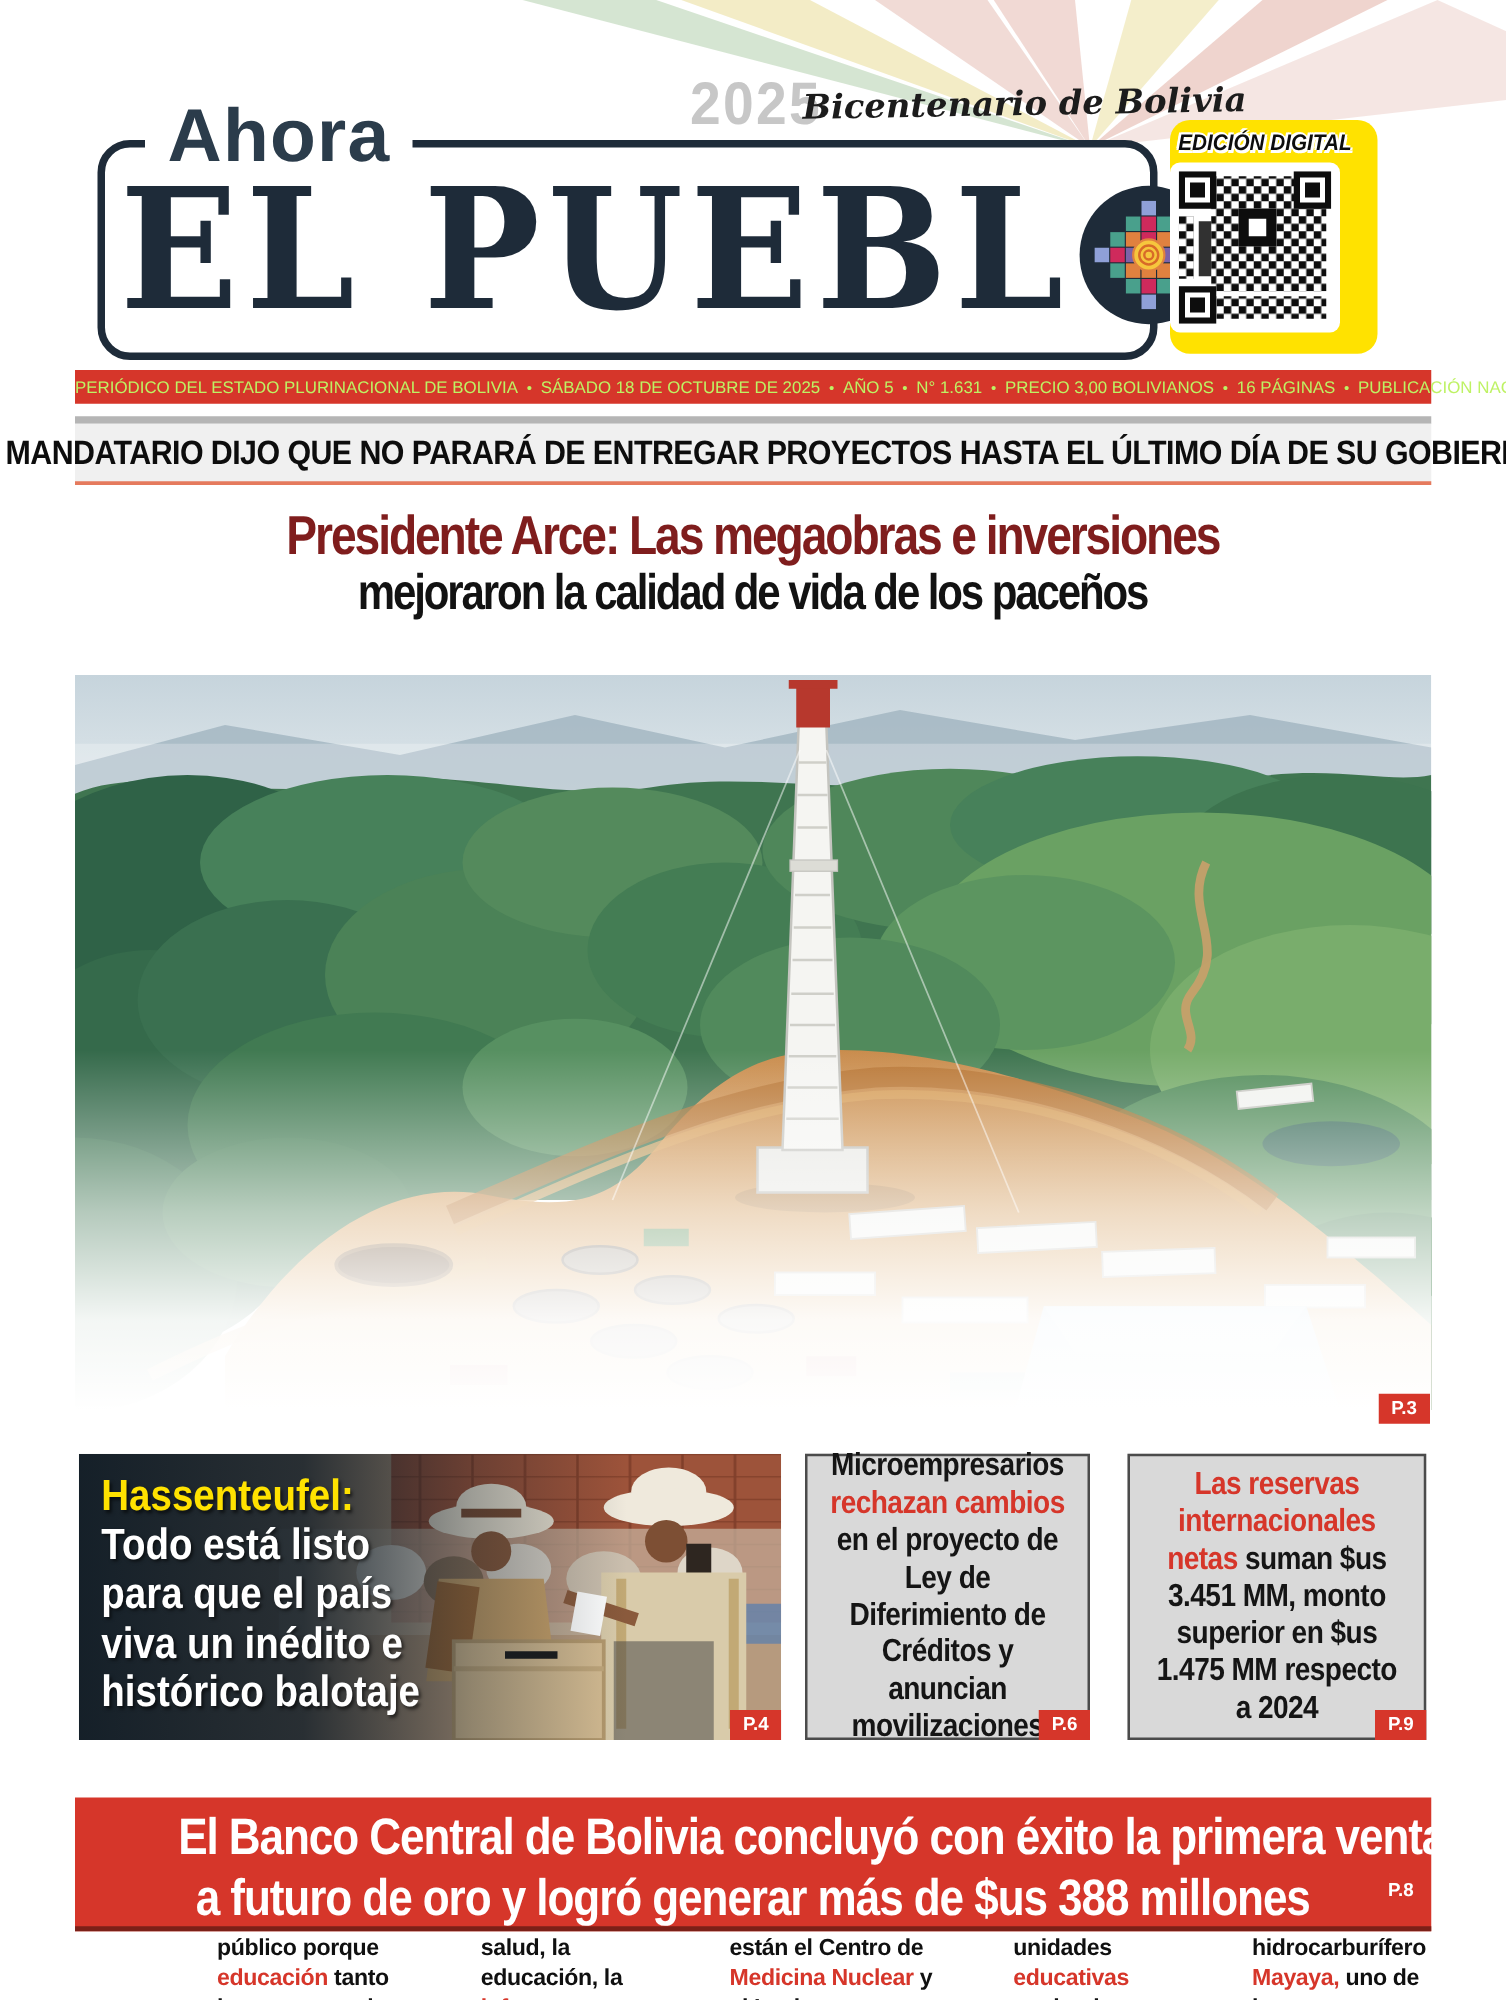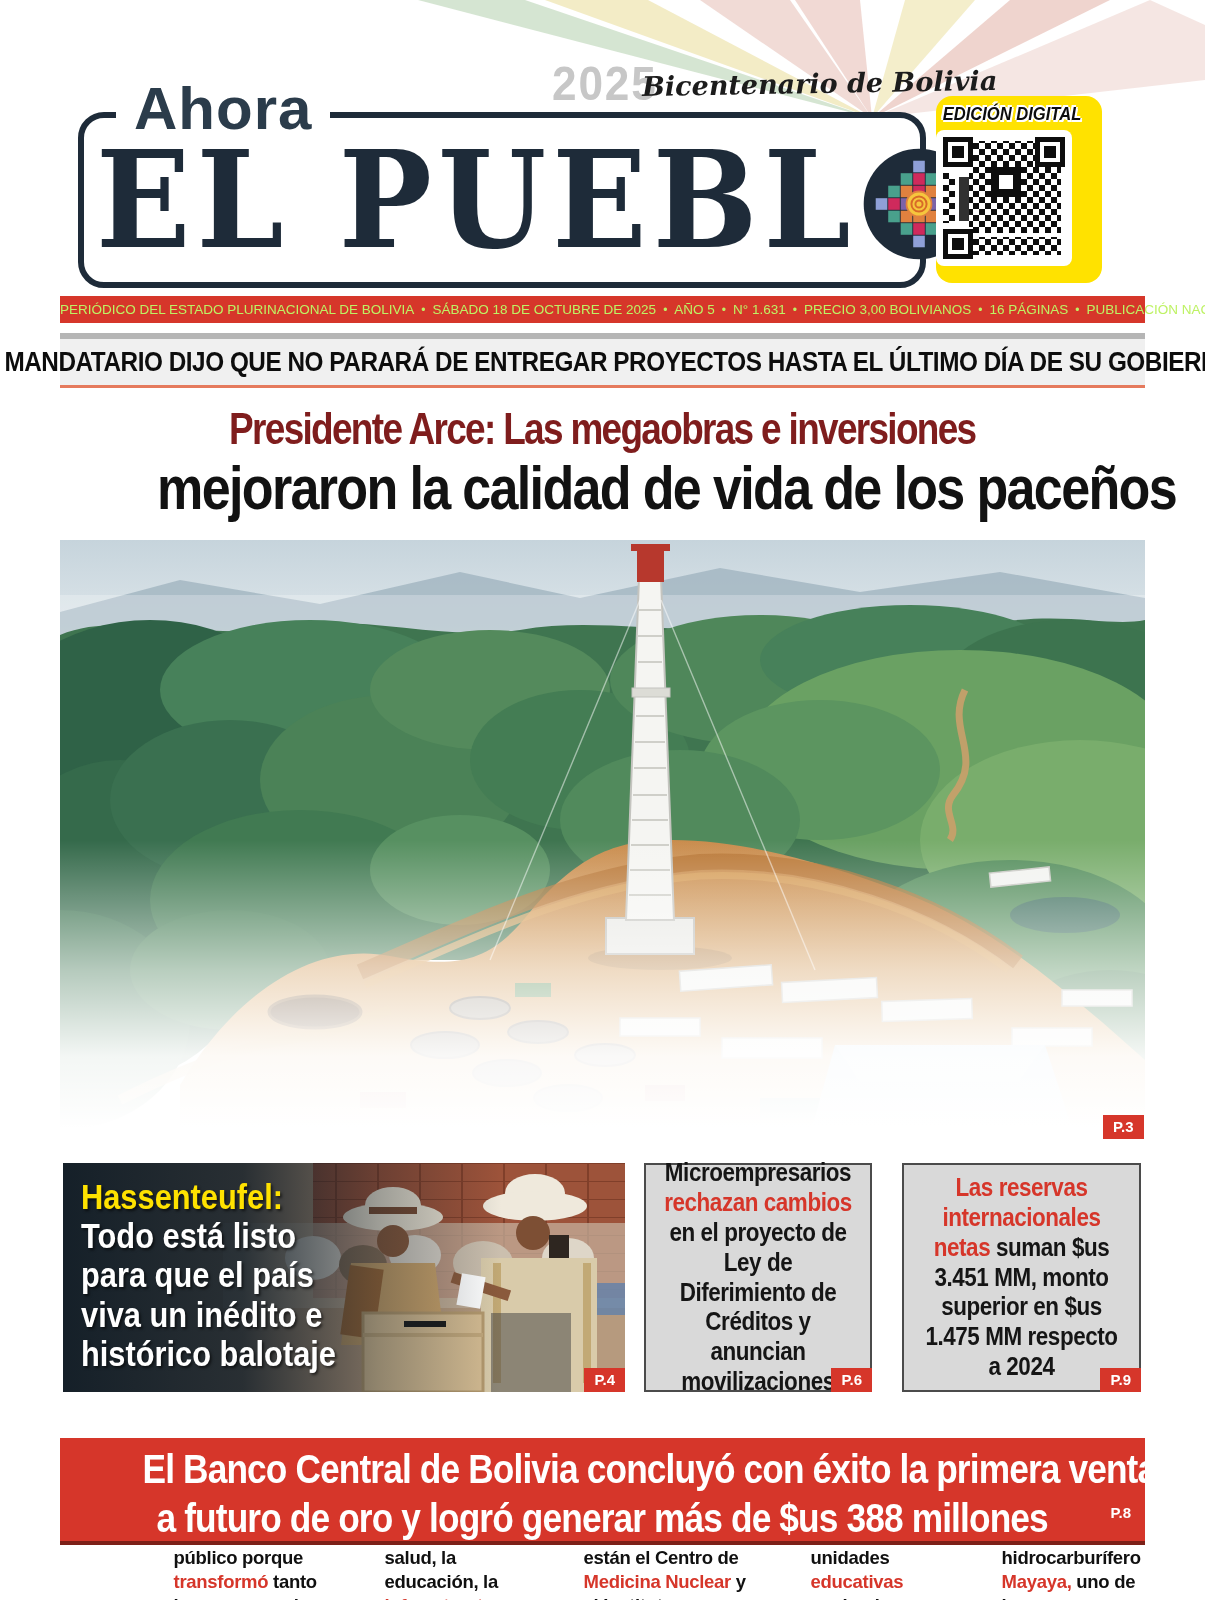--- a/index.html
+++ b/index.html
@@ -45,21 +45,21 @@
   .graystrip{left:60px;top:333px;width:1085px;height:6px;background:#b5b5b5;}
   .kicker{left:60px;top:339px;width:1085px;height:46px;background:#f0f0f0;
           border-bottom:3px solid #e57a5d;display:flex;align-items:center;justify-content:center;}
   .kicker span{font-size:27px;font-weight:bold;color:#0d0d0d;letter-spacing:-.5px;
                white-space:nowrap;display:inline-block;transform:scaleX(.9);}
 
   
   .hl{left:60px;width:1085px;text-align:center;font-weight:bold;white-space:nowrap;}
   .hl span{display:inline-block;transform:scaleX(.84);transform-origin:center;letter-spacing:-2px;}
   .hl1{top:404px;font-size:44px;color:#7f1d1d;}
-  .hl2{top:452px;font-size:62px;color:#121212;}
+  .hl2{top:452px;font-size:40px;color:#121212;}
 
   
   .photo{left:60px;top:540px;width:1085px;height:588px;}
   .photo svg{display:block;}
   .bullets{left:88px;top:958px;width:1010px;display:flex;justify-content:space-between;gap:22px;}
   .bullet{display:flex;gap:8px;}
   .check{color:#d6362a;font-size:21px;font-weight:bold;line-height:1;transform:rotate(6deg);flex:none;}
   .btxt{font-size:18.5px;font-weight:bold;line-height:1.3;color:#101010;letter-spacing:-.3px;}
   .btxt .r{color:#d6362a;}
   .b1{width:172px;} .b2{width:160px;} .b3{width:188px;} .b4{width:152px;} .b5{width:182px;}
@@ -292,21 +292,21 @@
       <rect x="572" y="148" width="38" height="9" fill="#dcdcd6" stroke="#c4c4bf"></rect>
       <rect x="577" y="8" width="27" height="34" fill="#b7382d"></rect>
       <rect x="571" y="4" width="39" height="7" fill="#b7382d"></rect>
       <line x1="580" y1="60" x2="430" y2="420" stroke="#ffffff" stroke-width="1.4" opacity=".5"></line>
       <line x1="601" y1="60" x2="755" y2="430" stroke="#ffffff" stroke-width="1.4" opacity=".5"></line>
       <rect x="0" y="300" width="1085" height="288" fill="url(#fade)"></rect>
     </svg>
     <div class="bullets abs">
       <div class="bullet b1">
         <span class="check">✔</span>
-        <span class="btxt"><span>Resaltó el financiamiento público porque </span><span class="r">transformó</span><span> tanto las zonas rurales como las urbanas.</span></span>
+        <span class="btxt"><span>Resaltó el financiamiento público porque </span><span class="r">educación</span><span> tanto las zonas rurales como las urbanas.</span></span>
       </div>
       <div class="bullet b2">
         <span class="check">✔</span>
         <span class="btxt"><span>Ponderó el acceso a la salud, la educación, la </span><span class="r">infraestructura</span></span>
       </div>
       <div class="bullet b3">
         <span class="check">✔</span>
         <span class="btxt"><span>Entre los proyectos más importantes están el Centro de </span><span class="r">Medicina Nuclear</span><span> y el Instituto Gastroenterológico.</span></span>
       </div>
       <div class="bullet b4">

